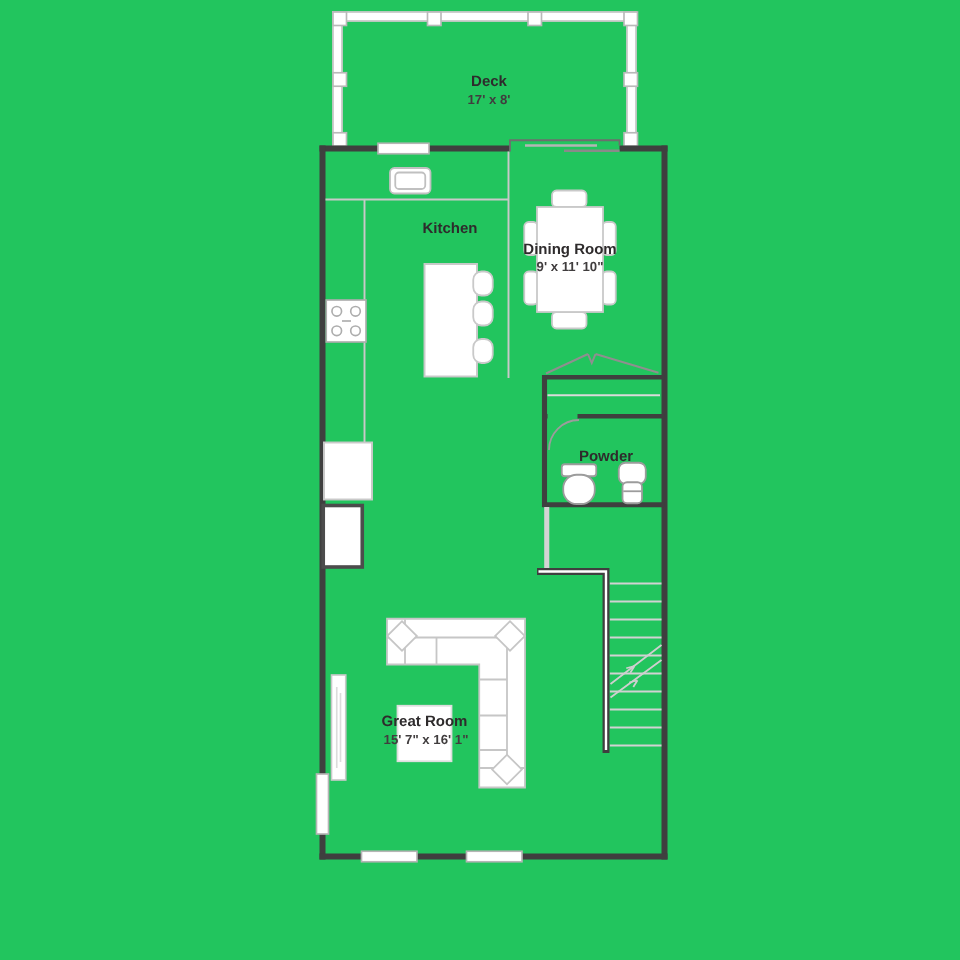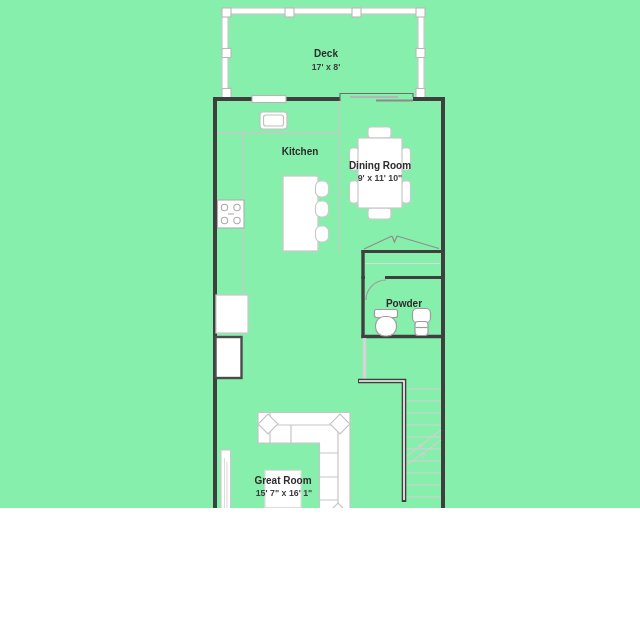--- a/index.html
+++ b/index.html
@@ -1,16 +1,16 @@
 <!DOCTYPE html>
 <html><head>
 <meta charset="utf-8">
 <style>
   html,body{margin:0;padding:0;background:#ffffff;}
-  .canvas{position:relative;width:640px;height:508px;background:#86efac;overflow:hidden;
+  .canvas{position:relative;width:640px;height:640px;background:#22c55e;overflow:hidden;
           font-family:"Liberation Sans",sans-serif;text-align:right;}
   svg{position:absolute;left:0;top:0;}
   text{font-family:"Liberation Sans","DejaVu Sans",sans-serif;fill:#2e2b2c;}
   .room-name{font-weight:bold;font-size:10px;}
   .room-dims{font-weight:bold;font-size:8.8px;fill:#403d3e;}
 </style>
 </head>
 <body>
 
 <div class="canvas">

